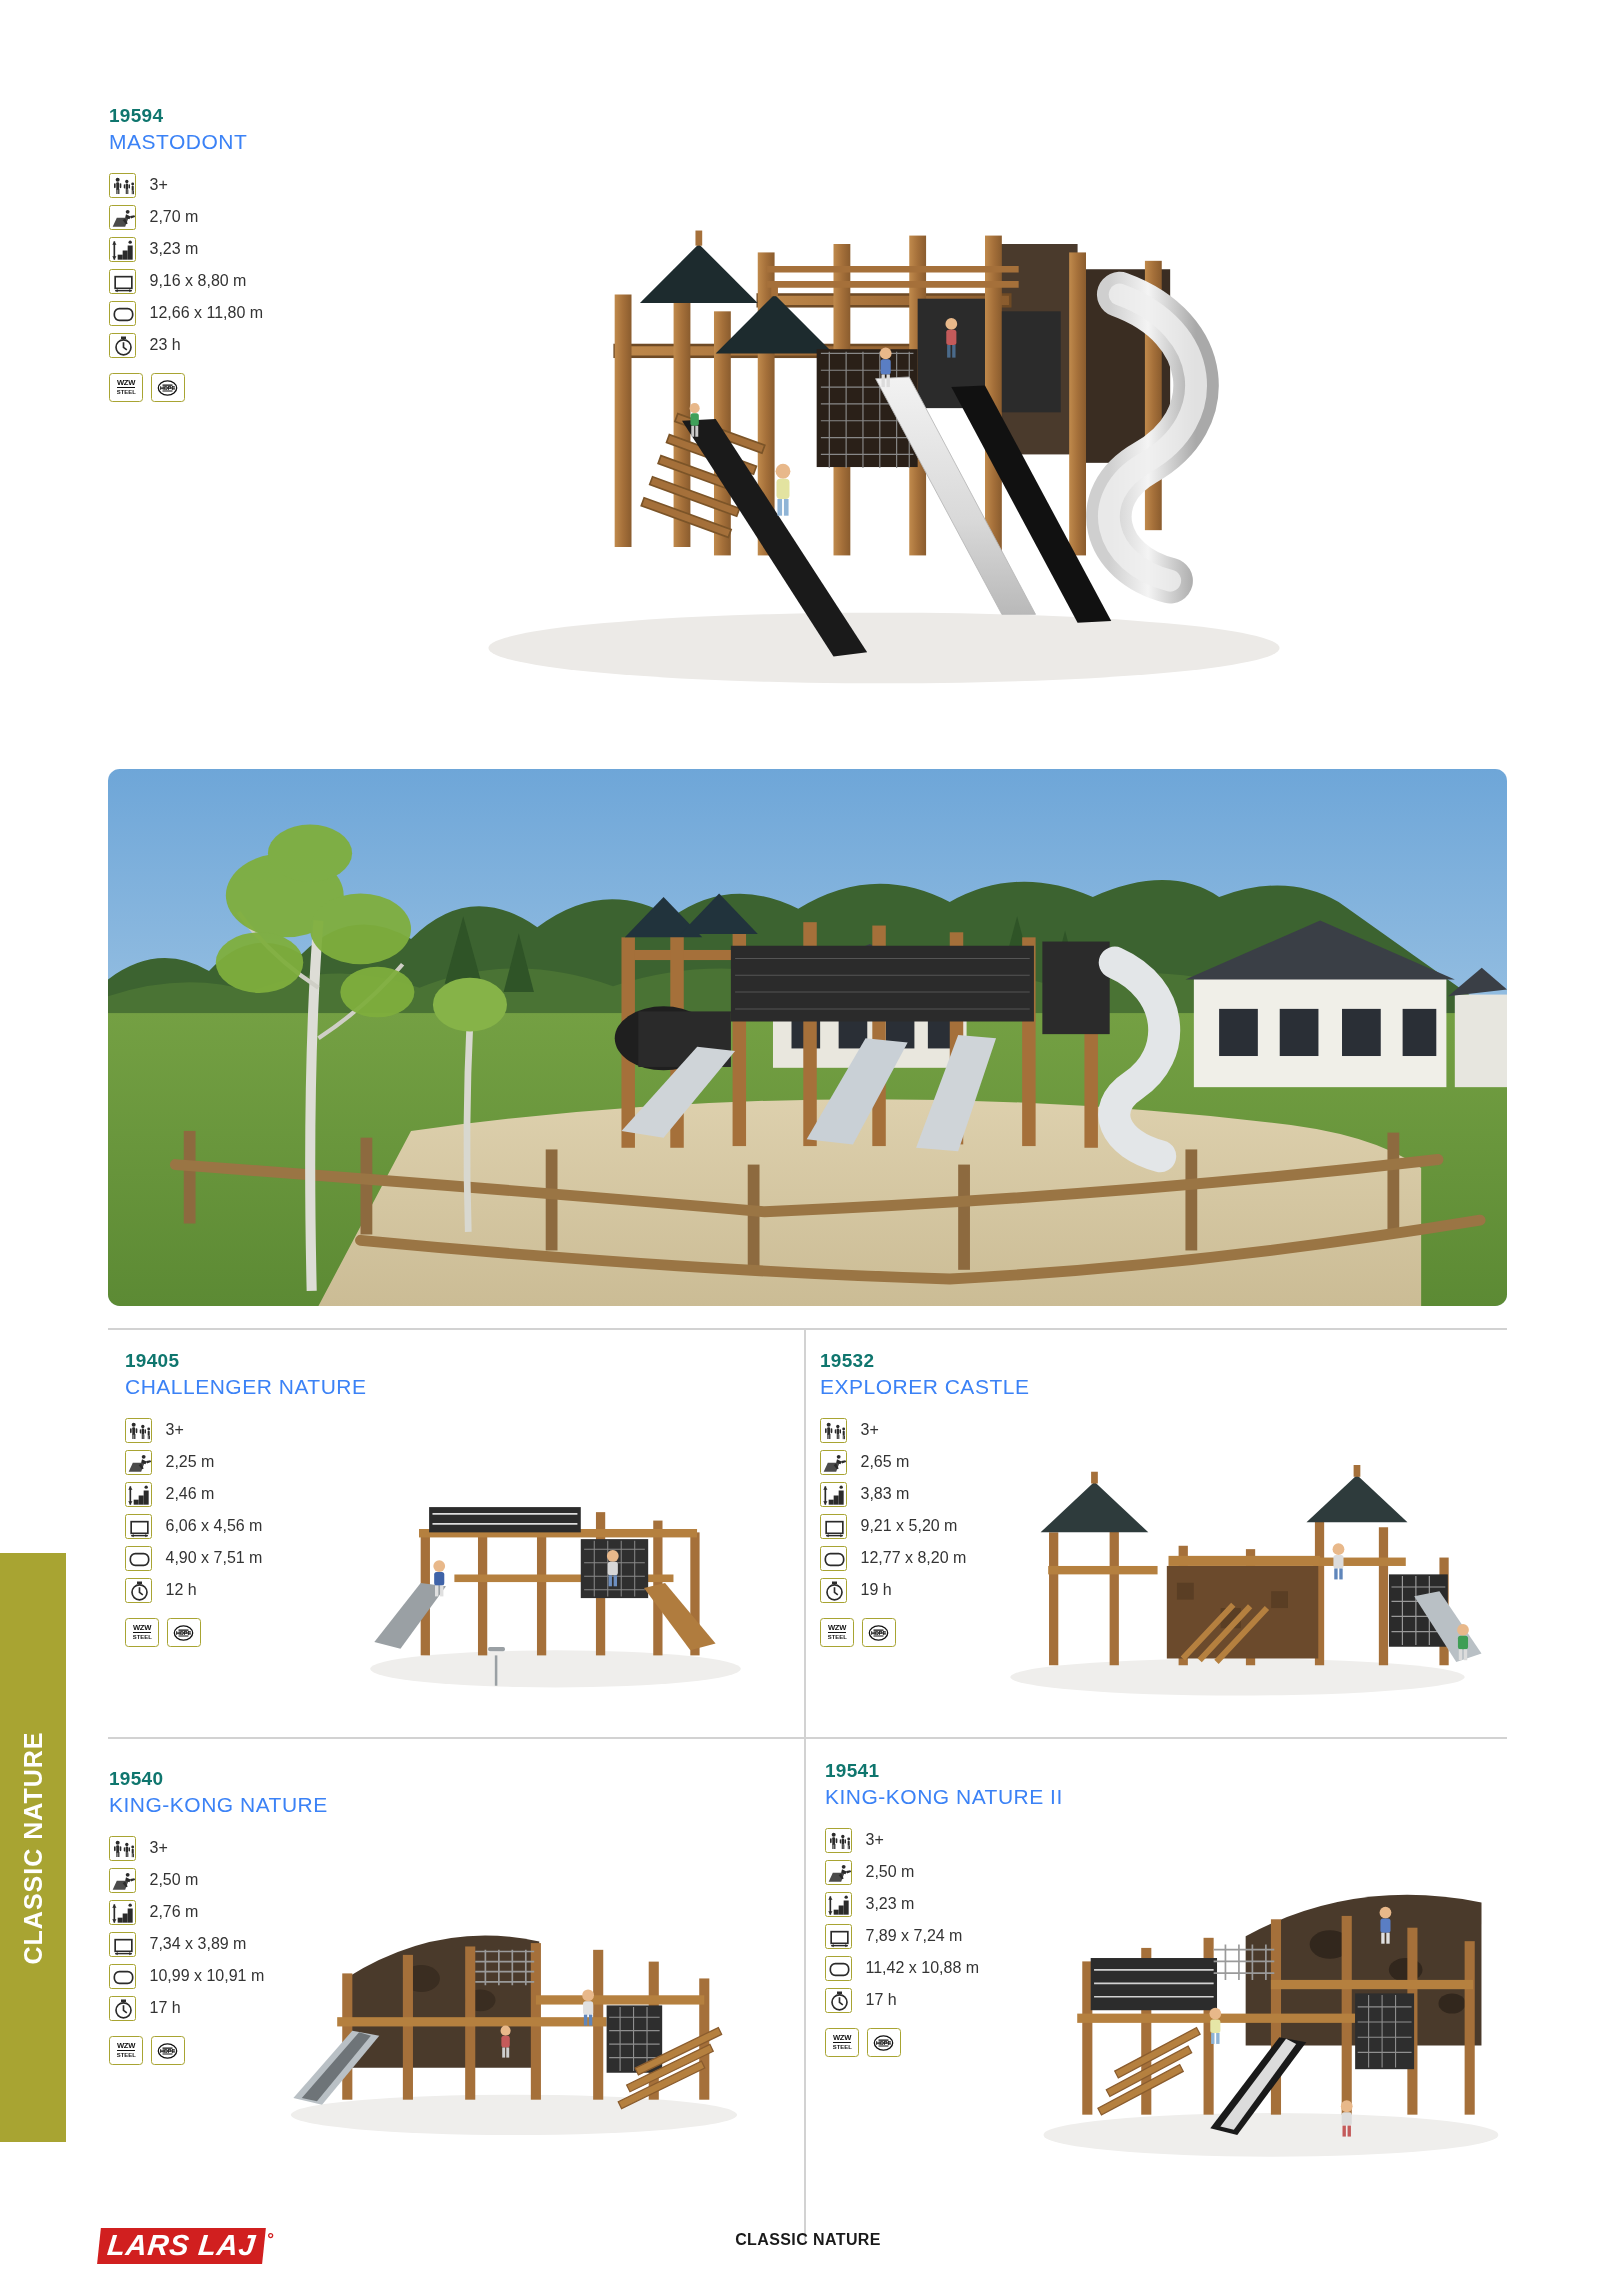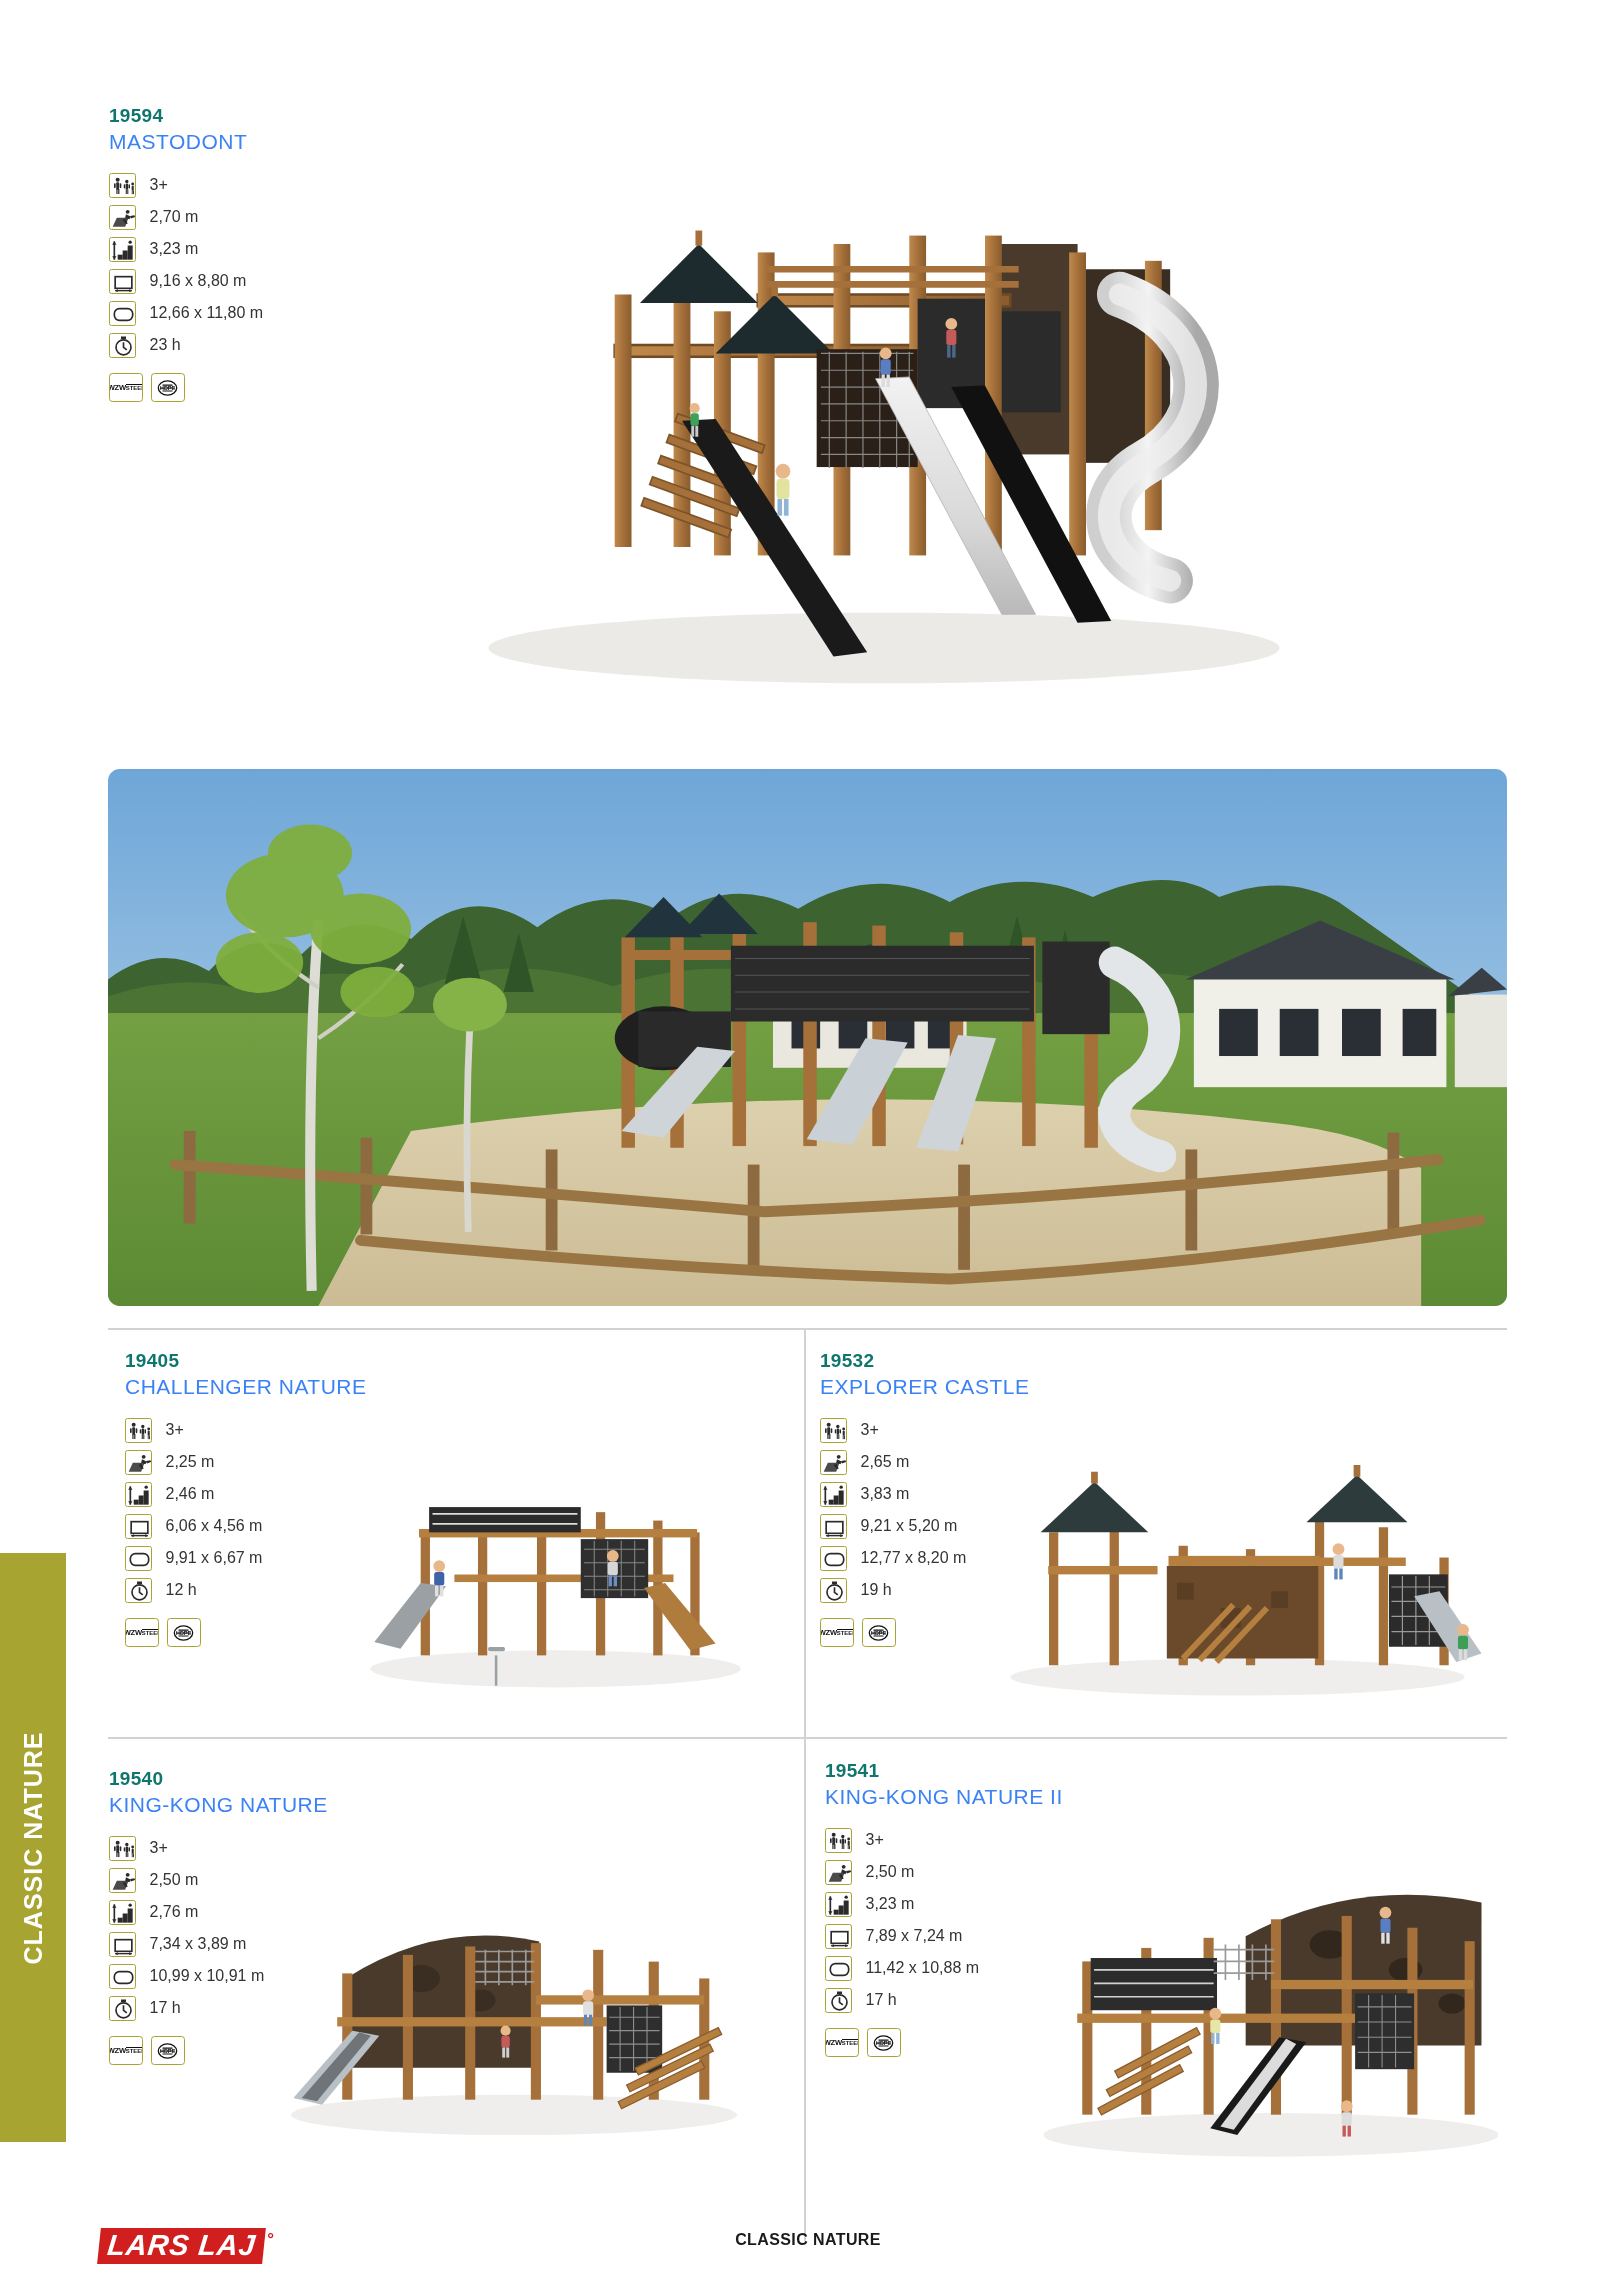--- a/index.html
+++ b/index.html
@@ -71,20 +71,21 @@
 
   .badges { display:flex; gap:7.6px; margin-top:11.8px; }
   .badge {
     width:34px; height:29px;
     border:1.3px solid #a8a432;
     border-radius:3.4px;
     background:#fff;
     display:flex;
     align-items:center;
     justify-content:center;
+    flex-direction:column;
     overflow:hidden;
   }
   .badge .b1 {
     font-size:7.6px; font-weight:700; color:#111; line-height:1;
     letter-spacing:-0.3px;
   }
   .badge .b2 {
     font-size:5.9px; font-weight:700; color:#111; line-height:1.2;
     border-top:0.8px solid #111; margin-top:0.8px; padding-top:0.8px;
     width:18.5px; text-align:center;
@@ -576,21 +577,21 @@
         <div class="spec-txt">6,06 x 4,56 m</div>
       </div>
       <div class="spec-row">
         <div class="spec-ico">
           <svg width="27" height="25" viewBox="0 0 32 30">
               <g fill="none" stroke="#2b2b2b" stroke-width="2">
                 <rect x="5" y="8" width="22" height="14" rx="6"></rect>
               </g>
             </svg>
         </div>
-        <div class="spec-txt">9,91 x 6,67 m</div>
+        <div class="spec-txt">4,90 x 7,51 m</div>
       </div>
       <div class="spec-row">
         <div class="spec-ico">
           <svg width="27" height="25" viewBox="0 0 32 30">
             <g fill="none" stroke="#2b2b2b" stroke-width="2">
                 <circle cx="16" cy="16" r="9"></circle>
                 <path d="M16 10 v6 l4 3"></path>
               </g>
             <rect x="13" y="3" width="6" height="3" fill="#2b2b2b"></rect>
             </svg>

